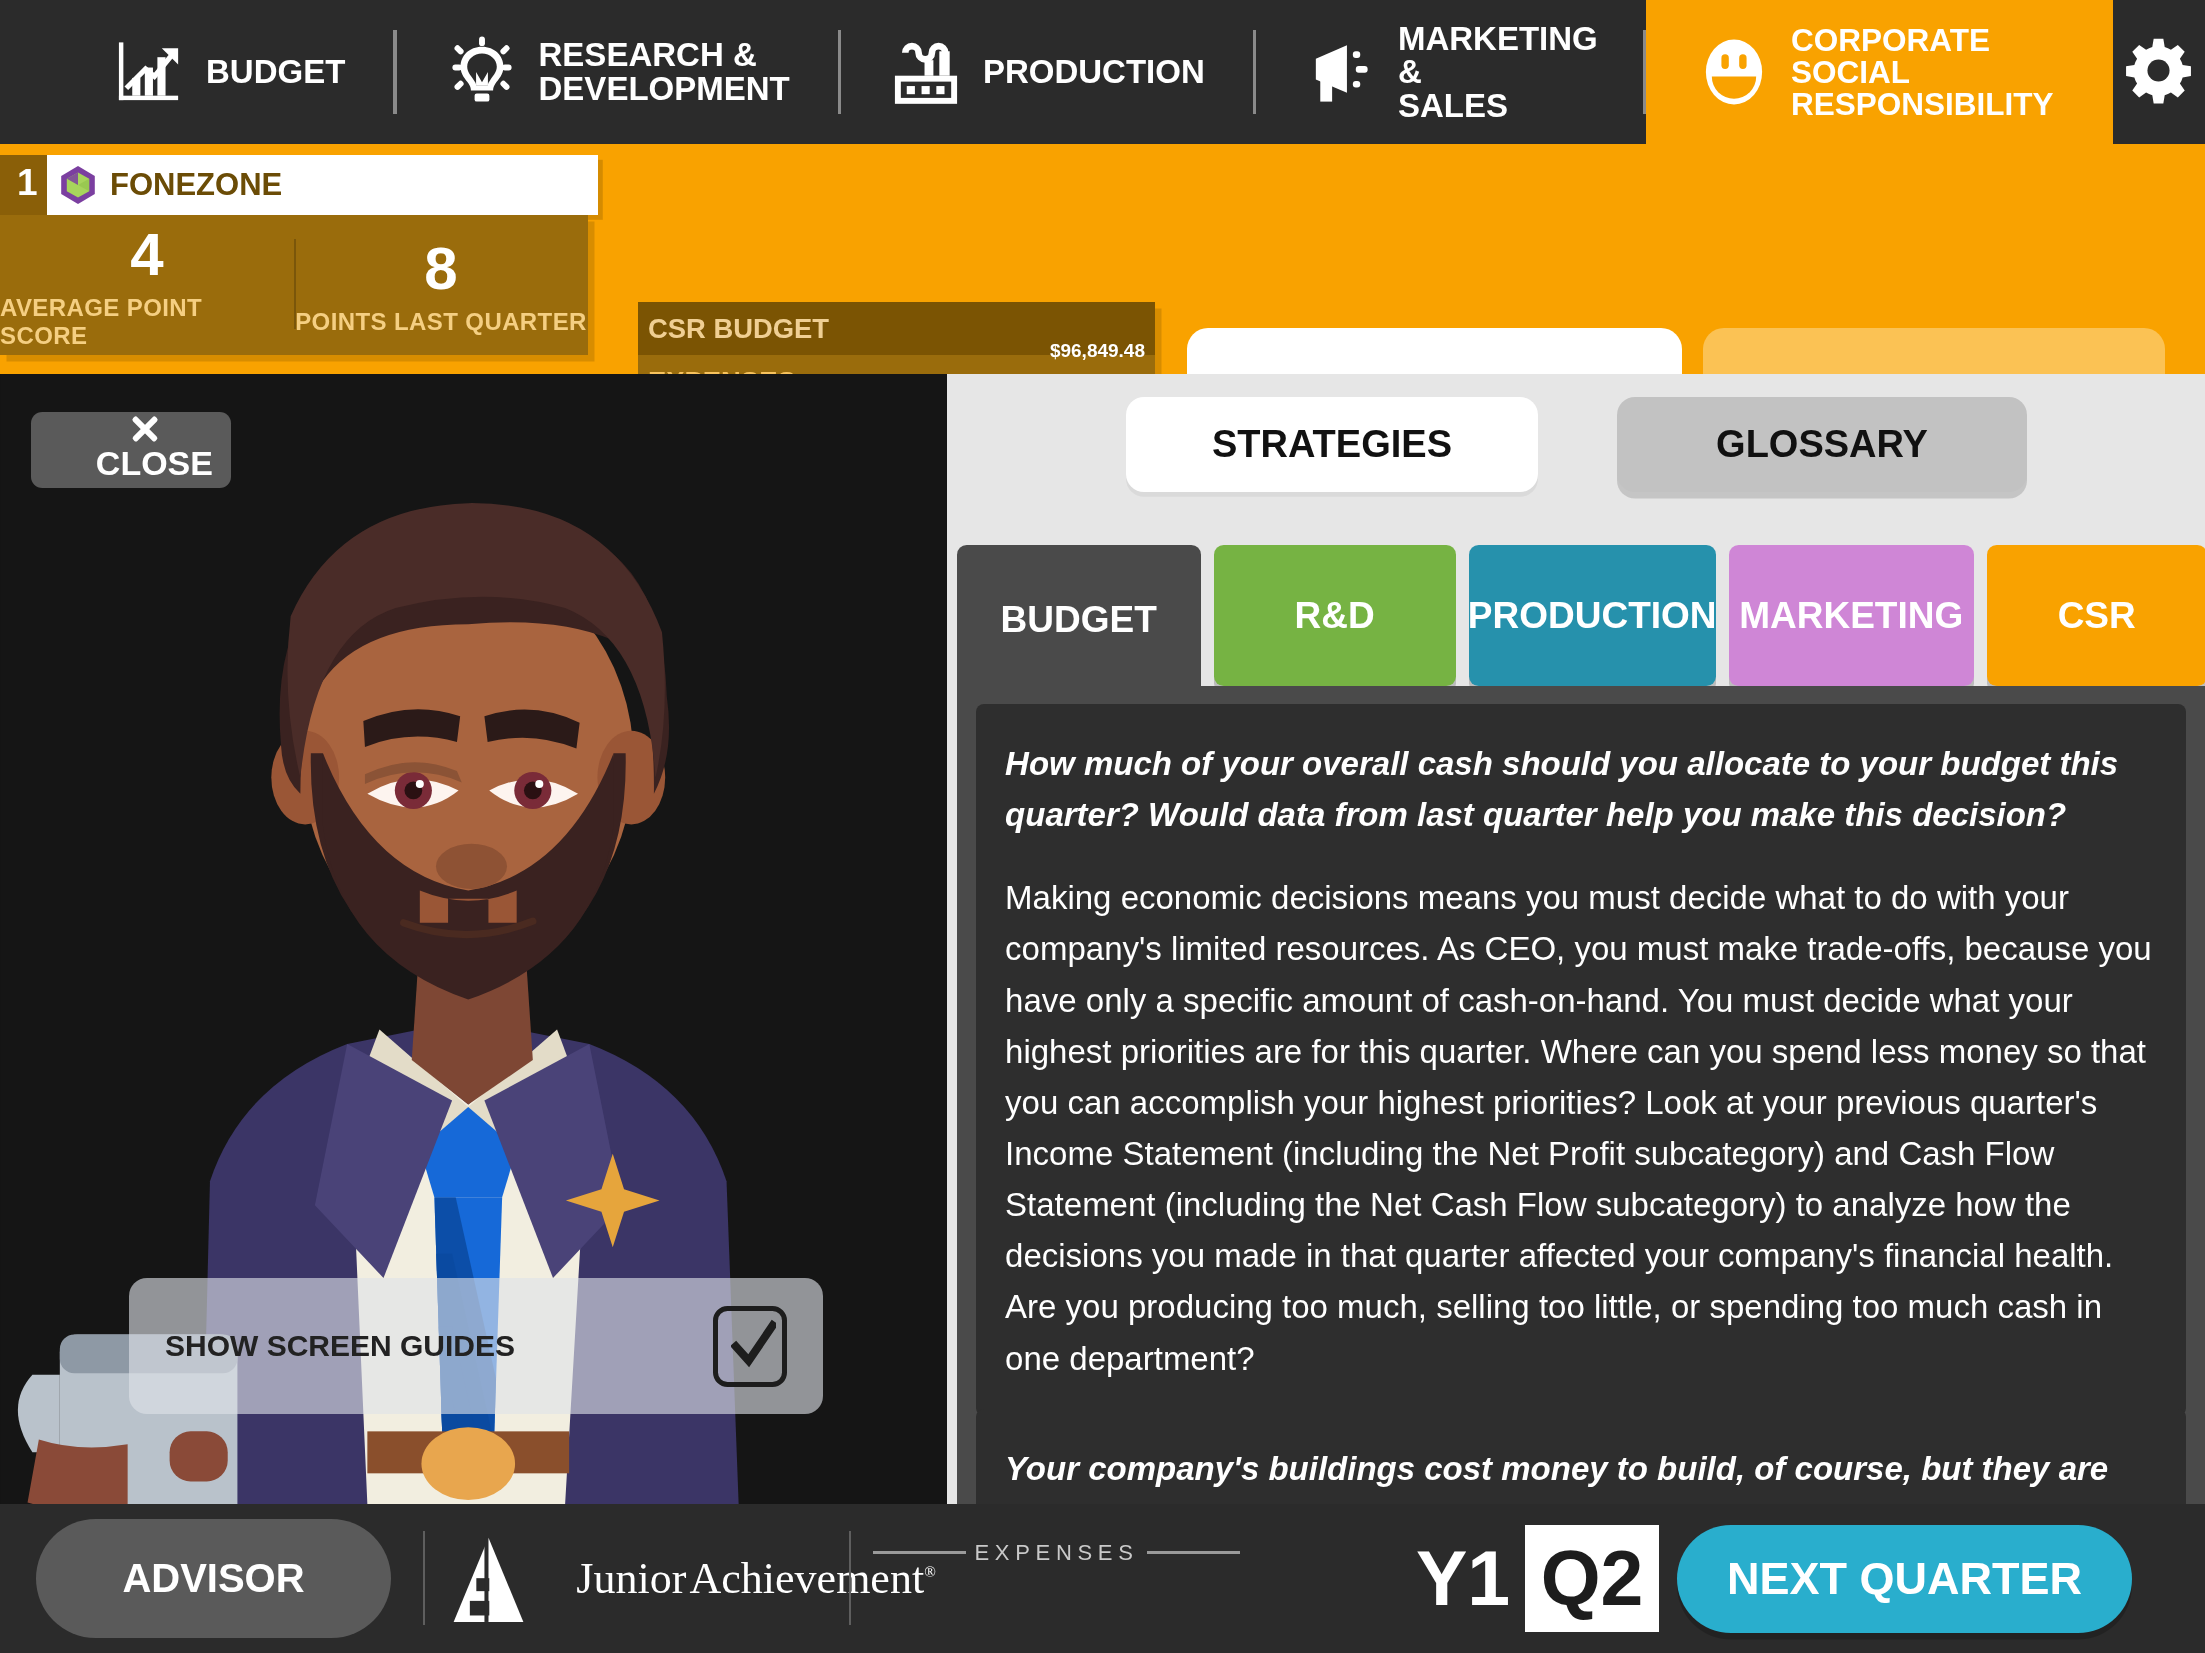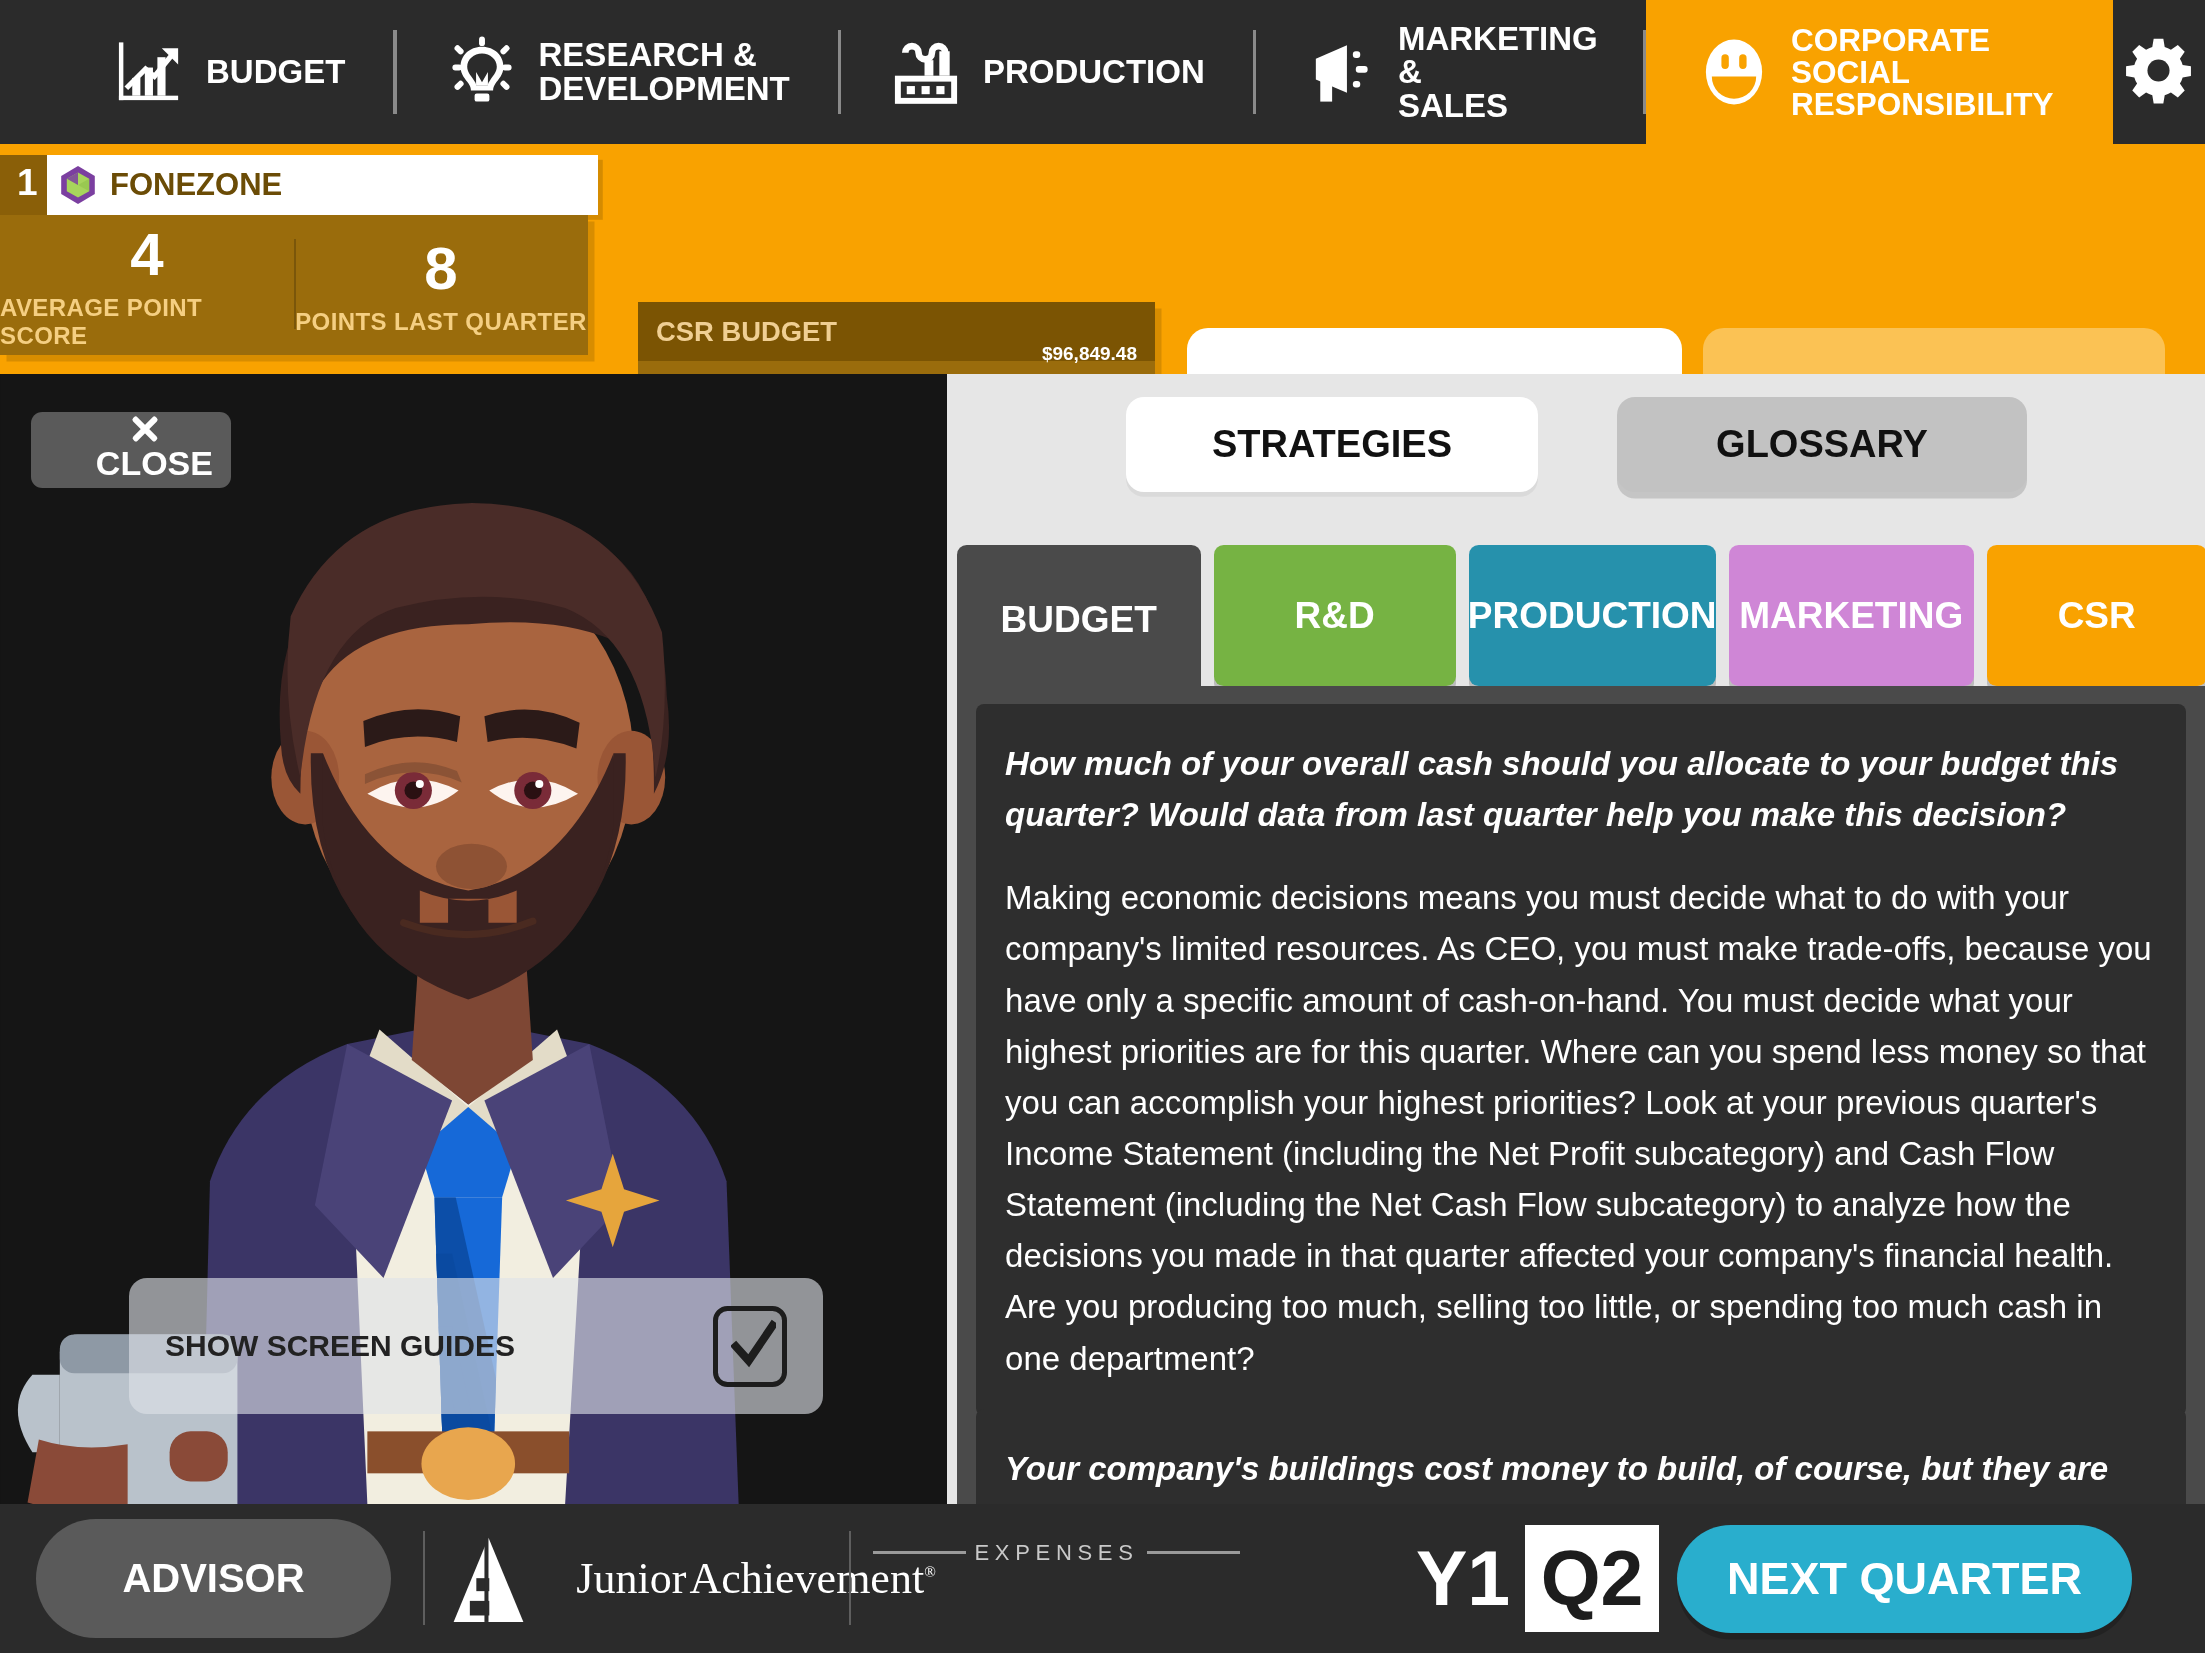--- a/index.html
+++ b/index.html
@@ -52,21 +52,21 @@
       background:#9a6c0c; box-shadow: 6.5px 6.5px 0 rgba(0,0,0,0.13); display:flex; }
   .statcell { flex:1; display:flex; flex-direction:column; align-items:center;
       justify-content:center; position:relative; }
   .statcell .val { color:#fff; font-size:60px; font-weight:bold; line-height:1; margin-top:4.8px; }
   .statcell .cap { color:#f5cf82; font-size:24px; font-weight:bold; margin-top:9.7px; letter-spacing:0.4px;}
   #statdiv { position:absolute; left:50%; top:24px; width:2.4px; height:90px; background:#7a560a; }
 
   
   #csr-table { position:absolute; left:638px; top:158px; width:517px; height:158px;
       box-shadow: 6.5px 6.5px 0 rgba(0,0,0,0.13); }
-  .btrow { height:59px; display:flex; align-items:center; padding:0 18px;gap:28px; }
+  .btrow { height:53px; display:flex; align-items:center; padding:0 10px;gap:28px; }
   .btrow .k { font-size:27.4px; font-weight:bold; }
   .btrow .v { font-size:19px; font-weight:bold; margin-left:auto; color:#fff;margin-top:44px; }
   #btr0 { background:#7b5403; } #btr0 .k { color:#f0cf93; }
   #btr1 { background:#9a6c0c; } #btr1 .k { color:#f8c35e; }
   #btr2 { background:#FBC254; } #btr2 .k { color:#6b4c06; }
 
   
   #btn-report { position:absolute; left:1187px; top:184px; width:495px; height:161px;
      background:#fff; border-radius:21px; display:flex; align-items:center;
      justify-content:center; box-shadow:0 5.7px 0 rgba(0,0,0,0.10); }

